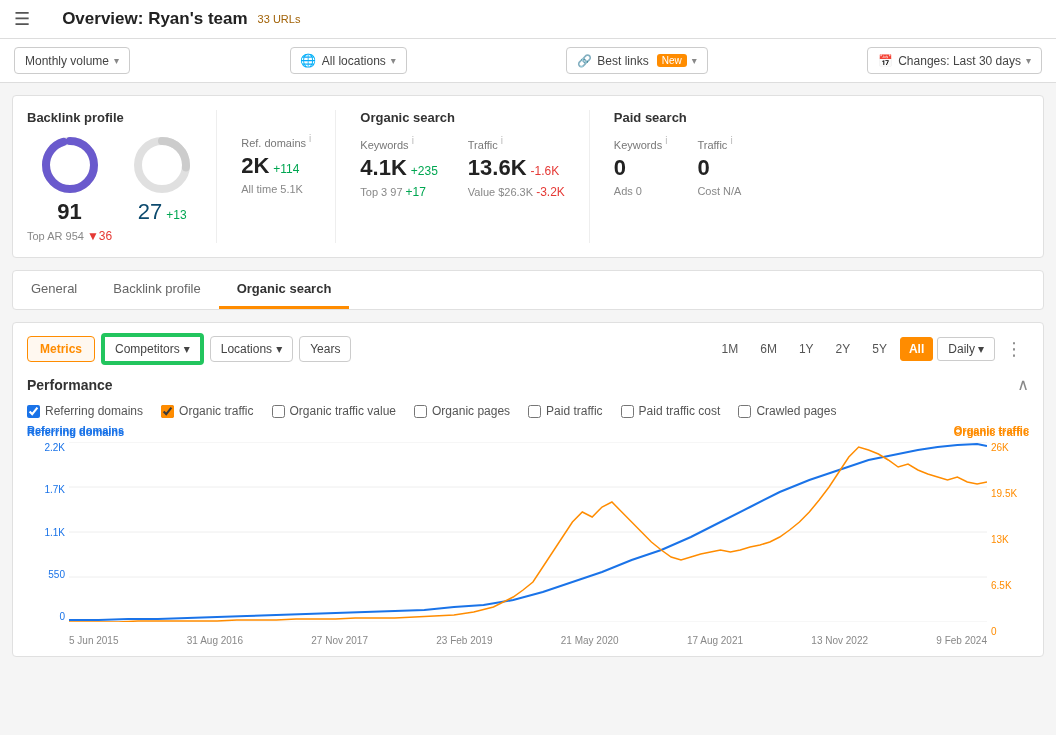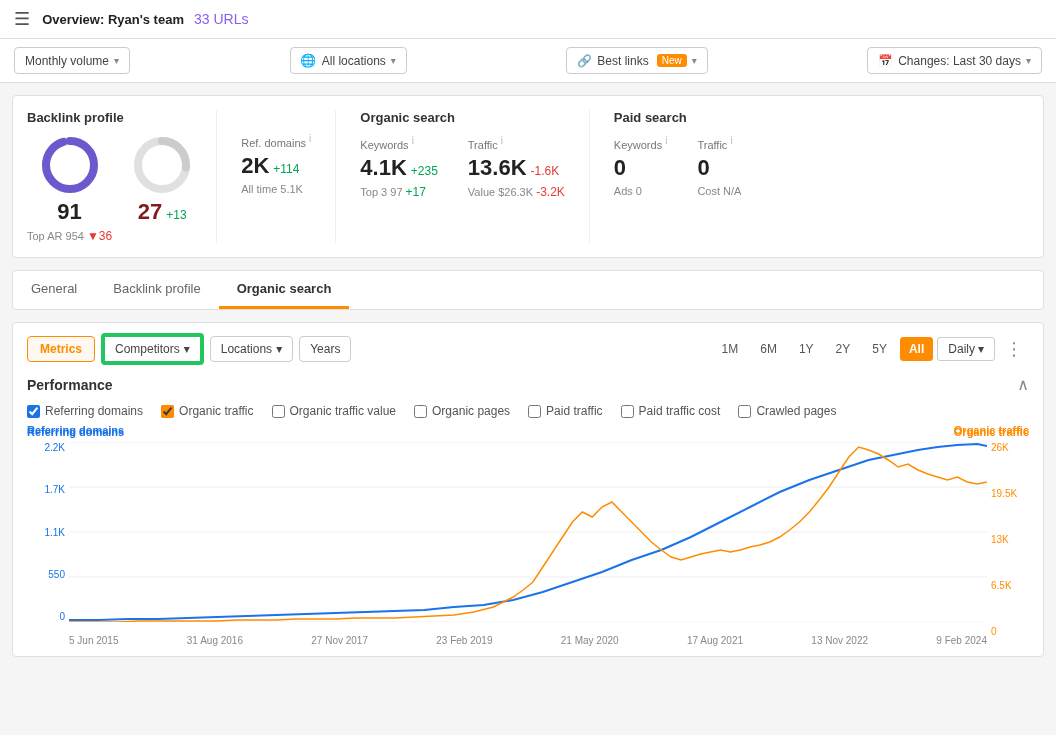--- a/index.html
+++ b/index.html
@@ -1,21 +1,21 @@
 <!DOCTYPE html>
 <html><head>
   <meta charset="utf-8">
   <style>
     * { box-sizing: border-box; margin: 0; padding: 0; }
     body { font-family: Arial, sans-serif; background: #f5f5f5; font-size: 13px; color: #333; }
     
     .top-bar { background: #fff; padding: 8px 14px; display: flex; align-items: center; border-bottom: 1px solid #ddd; }
     .hamburger { font-size: 18px; margin-right: 12px; cursor: pointer; color: #555; }
-    .page-title { font-size: 13px; font-weight: bold; color: #222; margin-right: 10px; }
-    .url-count { font-size: 14px; color: #8b5cf6; }
+    .page-title { font-size: 17px; font-weight: bold; color: #222; margin-right: 10px; margin-left: 20px; }
+    .url-count { font-size: 11px; color: #a16207; }
     
     .filter-bar { background: #fff; padding: 8px 14px; border-bottom: 1px solid #ddd; display: flex; gap: 8px; flex-wrap: wrap; justify-content: space-between; }
     .filter-btn { display: flex; align-items: center; gap: 5px; padding: 5px 10px; border: 1px solid #ccc; border-radius: 4px; background: #fff; cursor: pointer; font-size: 12px; color: #444; }
     .filter-btn .badge { background: #ff8c00; color: #fff; font-size: 10px; padding: 1px 5px; border-radius: 3px; margin-left: 3px; }
     .dropdown-arrow { font-size: 10px; color: #888; }
     
     .main-content { padding: 12px; }
     
     .stats-card { background: #fff; border: 1px solid #e0e0e0; border-radius: 4px; padding: 14px; margin-bottom: 12px; display: flex; gap: 0; }
     .stats-section { padding: 0 20px; border-right: 1px solid #eee; }
@@ -124,21 +124,21 @@
         </div>
 
         <div style="display:flex;flex-direction:column;align-items:center;gap:4px;">
           <div class="donut-container">
             <svg viewBox="0 0 60 60">
               <circle cx="30" cy="30" r="24" fill="none" stroke="#e0e0e0" stroke-width="8"></circle>
               <circle cx="30" cy="30" r="24" fill="none" stroke="#ccc" stroke-width="8" stroke-dasharray="40 110" stroke-linecap="round" transform="rotate(-90 30 30)"></circle>
             </svg>
           </div>
           <div style="display:flex;align-items:baseline;gap:4px;">
-            <span style="font-size:22px;font-weight:bold;color:#7f1d1d;text-align:right;">27</span>
+            <span style="font-size:22px;font-weight:normal;color:#0c4a6e;text-align:right;">27</span>
             <span class="stat-change-pos">+13</span>
           </div>
         </div>
       </div>
     </div>
 
     <div class="stats-section" style="flex:0 0 auto; padding: 0 24px;">
       <div style="height:23px;"></div>
       <div class="backlink-stats">
         <div>

